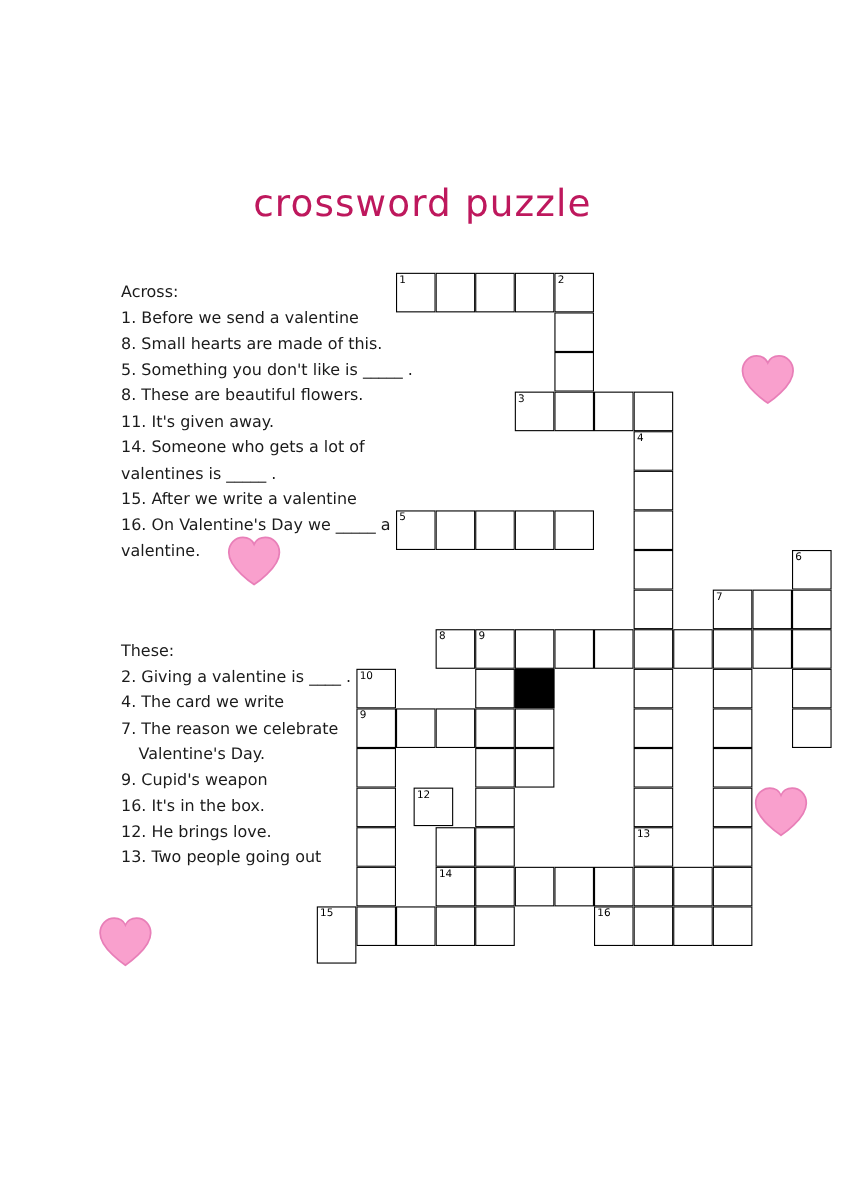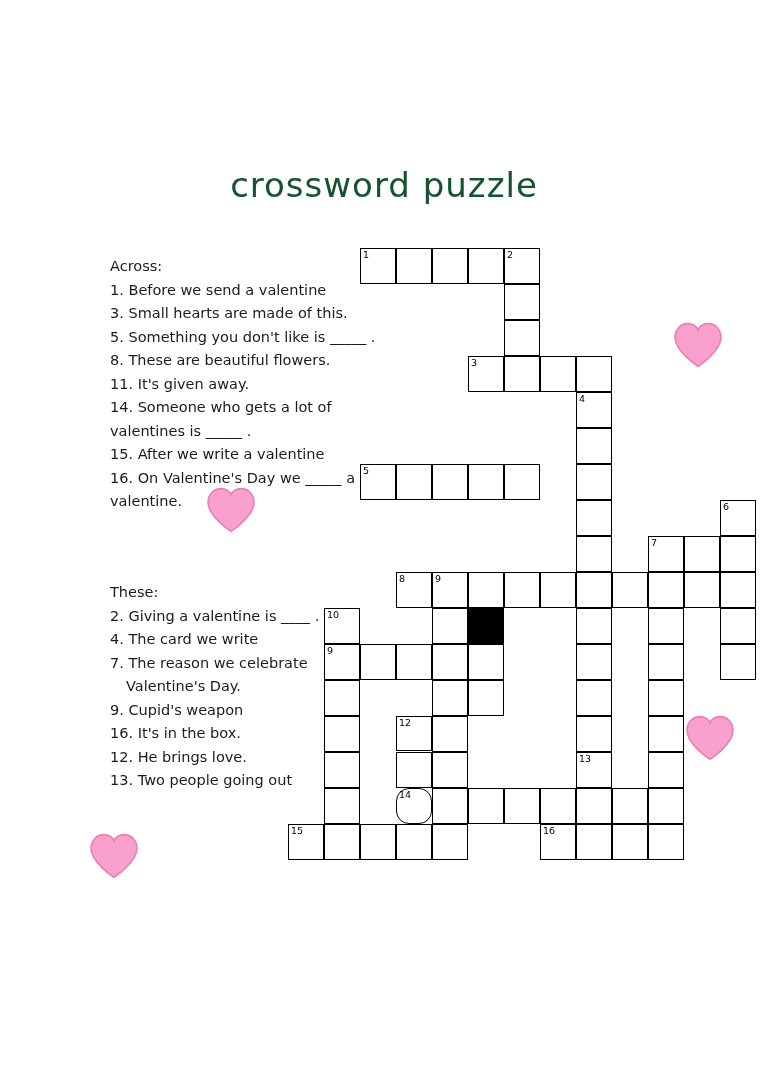--- a/index.html
+++ b/index.html
@@ -25,21 +25,21 @@
   #title {
     position: absolute;
     top: 142px;
     left: 0;
     width: 768px;
     text-align: center;
     font-family: "DejaVu Sans", sans-serif;
     font-size: 34px;
     font-weight: 400;
     letter-spacing: 1px;
-    color: #14532d;
+    color: #be185d;
   }
 
   
   .clues {
     position: absolute;
     font-size: 14.5px;
     line-height: 23.5px;
     color: #1b1b1b;
     font-family: "DejaVu Sans", sans-serif;
   }
@@ -86,21 +86,21 @@
 </head>
 <body>
 
 <div class="page">
 
   <h1 id="title">crossword puzzle</h1>
 
   <div class="clues" id="across-block">
     <div class="clue-line clue-head">Across:</div>
     <div class="clue-line">1. Before we send a valentine</div>
-    <div class="clue-line">3. Small hearts are made of this.</div>
+    <div class="clue-line">8. Small hearts are made of this.</div>
     <div class="clue-line">5. Something you don't like is _____ .</div>
     <div class="clue-line">8. These are beautiful flowers.</div>
     <div class="clue-line">11. It's given away.</div>
     <div class="clue-line">14. Someone who gets a lot of valentines is _____ .</div>
     <div class="clue-line">15. After we write a valentine</div>
     <div class="clue-line">16. On Valentine's Day we _____ a valentine.</div>
   </div>
 
   <div class="clues" id="down-block">
     <div class="clue-line clue-head">These:</div>
@@ -185,45 +185,45 @@
       <div class="cell" style="left: 468px; top: 644px; width: 36px; height: 36px;"></div>
       <div class="cell" style="left: 576px; top: 644px; width: 36px; height: 36px;"></div>
       <div class="cell" style="left: 648px; top: 644px; width: 36px; height: 36px;"></div>
       <div class="cell" style="left: 720px; top: 644px; width: 36px; height: 36px;"></div>
       <div class="cell" style="left: 324px; top: 680px; width: 36px; height: 36px;"></div>
       <div class="cell" style="left: 432px; top: 680px; width: 36px; height: 36px;"></div>
       <div class="cell" style="left: 468px; top: 680px; width: 36px; height: 36px;"></div>
       <div class="cell" style="left: 576px; top: 680px; width: 36px; height: 36px;"></div>
       <div class="cell" style="left: 648px; top: 680px; width: 36px; height: 36px;"></div>
       <div class="cell" style="left: 324px; top: 716px; width: 36px; height: 36px;"></div>
-      <div class="cell" style="left: 396px; top: 716px; width: 36px; height: 35px;">
+      <div class="cell" style="left: 376px; top: 716px; width: 36px; height: 35px;">
         <span class="num">12</span>
       </div>
       <div class="cell" style="left: 432px; top: 716px; width: 36px; height: 36px;"></div>
       <div class="cell" style="left: 576px; top: 716px; width: 36px; height: 36px;"></div>
       <div class="cell" style="left: 648px; top: 716px; width: 36px; height: 36px;"></div>
       <div class="cell" style="left: 324px; top: 752px; width: 36px; height: 36px;"></div>
       <div class="cell" style="left: 396px; top: 752px; width: 36px; height: 36px;"></div>
       <div class="cell" style="left: 432px; top: 752px; width: 36px; height: 36px;"></div>
       <div class="cell" style="left: 576px; top: 752px; width: 36px; height: 36px;">
         <span class="num">13</span>
       </div>
       <div class="cell" style="left: 648px; top: 752px; width: 36px; height: 36px;"></div>
       <div class="cell" style="left: 324px; top: 788px; width: 36px; height: 36px;"></div>
-      <div class="cell" style="left: 396px; top: 788px; width: 36px; height: 36px; border-radius: 13px;">
+      <div class="cell" style="left: 396px; top: 788px; width: 36px; height: 36px;">
         <span class="num">14</span>
       </div>
       <div class="cell" style="left: 432px; top: 788px; width: 36px; height: 36px;"></div>
       <div class="cell" style="left: 468px; top: 788px; width: 36px; height: 36px;"></div>
       <div class="cell" style="left: 504px; top: 788px; width: 36px; height: 36px;"></div>
       <div class="cell" style="left: 540px; top: 788px; width: 36px; height: 36px;"></div>
       <div class="cell" style="left: 576px; top: 788px; width: 36px; height: 36px;"></div>
       <div class="cell" style="left: 612px; top: 788px; width: 36px; height: 36px;"></div>
       <div class="cell" style="left: 648px; top: 788px; width: 36px; height: 36px;"></div>
-      <div class="cell" style="left: 288px; top: 824px; width: 36px; height: 36px;">
+      <div class="cell" style="left: 288px; top: 824px; width: 36px; height: 52px;">
         <span class="num">15</span>
       </div>
       <div class="cell" style="left: 324px; top: 824px; width: 36px; height: 36px;"></div>
       <div class="cell" style="left: 360px; top: 824px; width: 36px; height: 36px;"></div>
       <div class="cell" style="left: 396px; top: 824px; width: 36px; height: 36px;"></div>
       <div class="cell" style="left: 432px; top: 824px; width: 36px; height: 36px;"></div>
       <div class="cell" style="left: 540px; top: 824px; width: 36px; height: 36px;">
         <span class="num">16</span>
       </div>
       <div class="cell" style="left: 576px; top: 824px; width: 36px; height: 36px;"></div>

